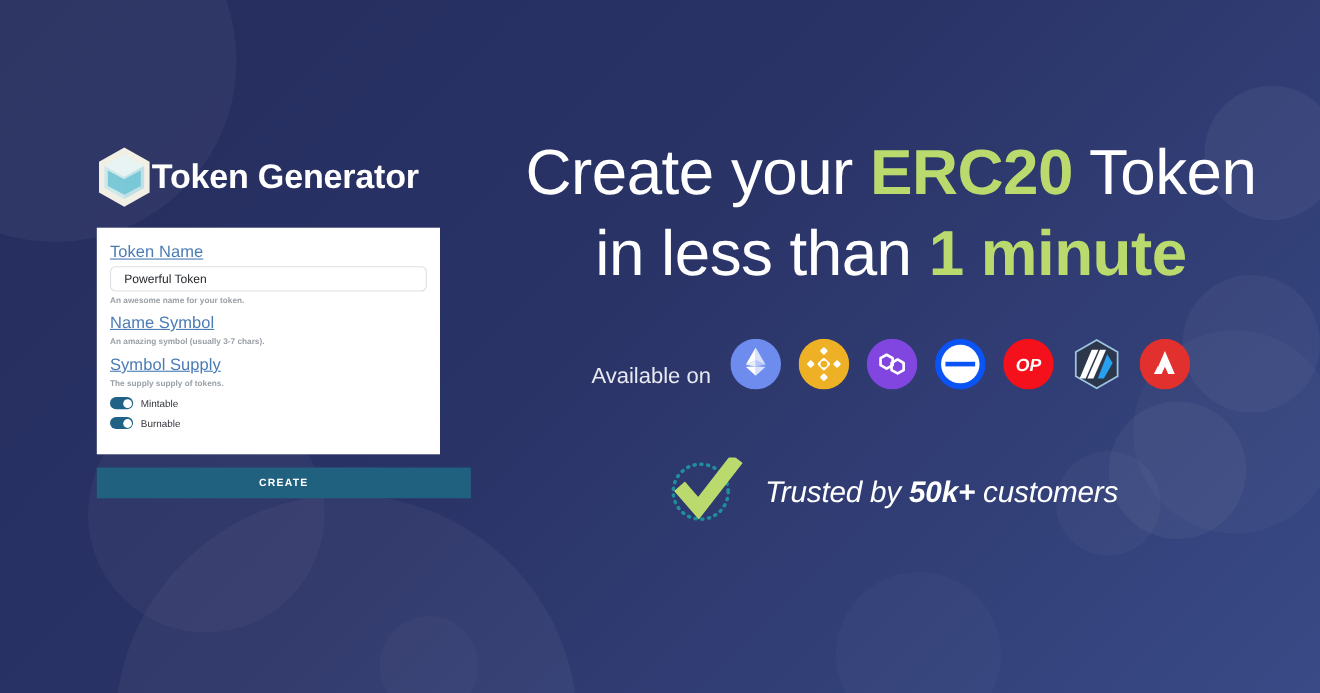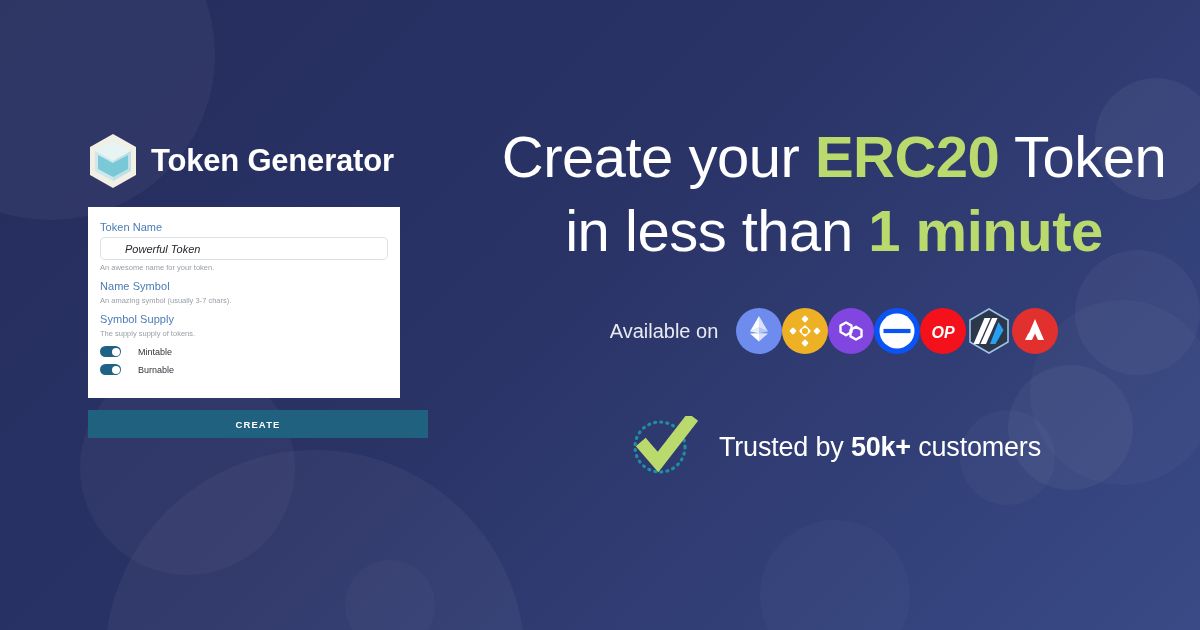--- a/index.html
+++ b/index.html
@@ -25,87 +25,87 @@
   .b5 { width:125px; height:125px; left:1075px;  top:250px;  opacity:.04; }
   .b6 { width:125px; height:125px; left:1008px;  top:365px;  opacity:.045; }
   .b7 { width:185px; height:185px; left:1030px;  top:300px;  opacity:.028; }
   .b8 { width:95px;  height:95px;  left:960px;   top:410px;  opacity:.03; }
   .b9 { width:150px; height:150px; left:760px;   top:520px;  opacity:.022; }
   .b10{ width:90px;  height:90px;  left:345px;   top:560px;  opacity:.022; }
 
   
   .left { position:absolute; left:88px; top:130px; width:312px; }
 
-  .brand { display:flex; align-items:center; gap:13px; height:62px; }
+  .brand { display:flex; align-items:center; height:62px; }
   .brand-logo { width:50px; height:56px; flex:none; }
   .brand-title {
     color:#ffffff; font-size:31px; font-weight:bold;
     letter-spacing:-.2px;
   }
 
   .card {
     margin-top:15px;
     background:#ffffff;
     width:312px;
     padding:14px 12px 16px 12px;
   }
   .f-label {
-    color:#4a7bb5; font-size:11px; font-weight:normal;
-    margin-bottom:4px; letter-spacing:.05px;
+    color:#4a7bb5; font-size:15px; font-weight:normal;
+    margin-bottom:4px; letter-spacing:.05px;text-decoration:underline;
   }
   .f-input {
     width:100%; height:23px;
     border:1px solid #dcdfe3; border-radius:5px;
     background:#fff; color:#25292e;
     font-family:"Liberation Sans", sans-serif;
-    font-size:11px; padding:0 24px;
-    display:flex; align-items:center;font-style:italic;
+    font-size:11px; padding:0 12px;
+    display:flex; align-items:center;
   }
   .f-help {
-    color:#9aa0a6; font-size:7.5px; margin-top:3px; margin-bottom:8px;
+    color:#9aa0a6; font-size:7.5px; margin-top:3px; margin-bottom:8px;font-weight:bold;
   }
   .toggles { margin-top:5px; }
-  .toggle-row { display:flex; align-items:center; gap:17px; margin-bottom:7px; }
+  .toggle-row { display:flex; align-items:center; gap:7px; margin-bottom:7px; }
   .switch {
     width:21px; height:11px; border-radius:7px;
     background:#1f6286; position:relative; flex:none;
   }
   .switch::after {
     content:""; position:absolute; right:1.5px; top:1.5px;
     width:8px; height:8px; border-radius:50%; background:#fff;
   }
   .toggle-label { color:#30343a; font-size:9px; }
 
   .create-btn {
     margin-top:12px; width:340px; height:28px;
     background:#216180; color:#ffffff;
     font-size:9.5px; font-weight:bold; letter-spacing:1.1px;
     display:flex; align-items:center; justify-content:center;
     border:none; cursor:pointer;
   }
 
   
-  .right { position:absolute; left:484px; top:120px; width:700px; }
+  .right { position:absolute; left:460px; top:120px; width:700px; }
   .headline {
     color:#ffffff; font-size:58px; line-height:74px;
     font-weight:normal; text-align:center; letter-spacing:-.5px;
   }
   .headline b { color:#bada6e; font-weight:bold; }
 
   .avail {
-    display:flex; align-items:center; justify-content:center;
+    display:flex; align-items:flex-end; justify-content:center;
     gap:16px; margin-top:40px;
   }
   .avail-label { color:#e8eaf2; font-size:20px; margin-right:2px; }
-  .chains { display:flex; align-items:center; }
+  .chains { display:flex; align-items:center; gap:16px; }
   .chain { width:46px; height:46px; flex:none; }
 
   .trust {
     display:flex; align-items:center; justify-content:center;
-    gap:20px; margin-top:62px;
+    gap:20px; margin-top:62px;font-style:italic;
   }
   .check-icon { width:72px; height:62px; flex:none; }
   .trust-text { color:#ffffff; font-size:27px; letter-spacing:-.2px; }
   .trust-text b { font-weight:bold; }
 </style>
 </head>
 <body>
 
 <div class="bg">
   <div class="blob b1"></div>

